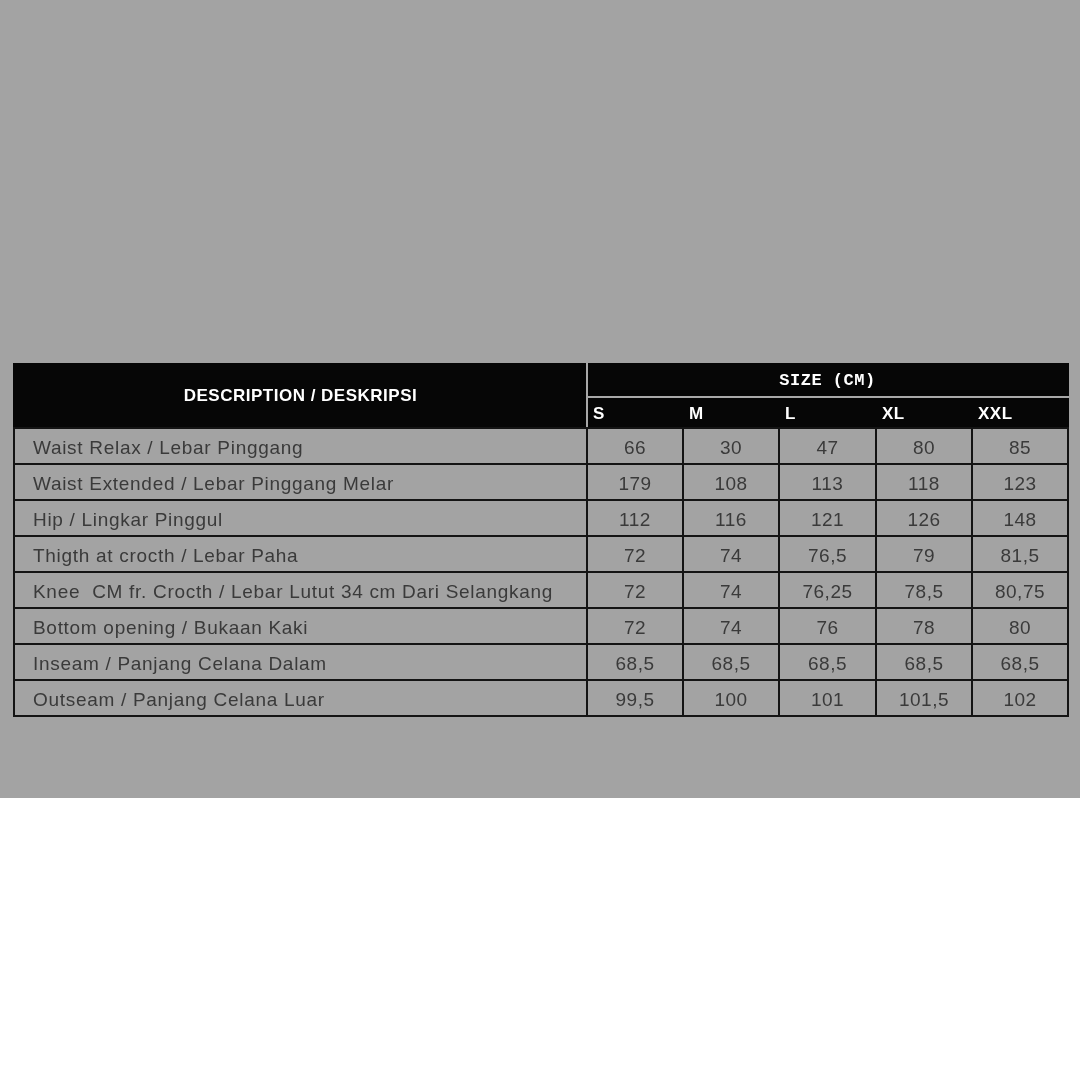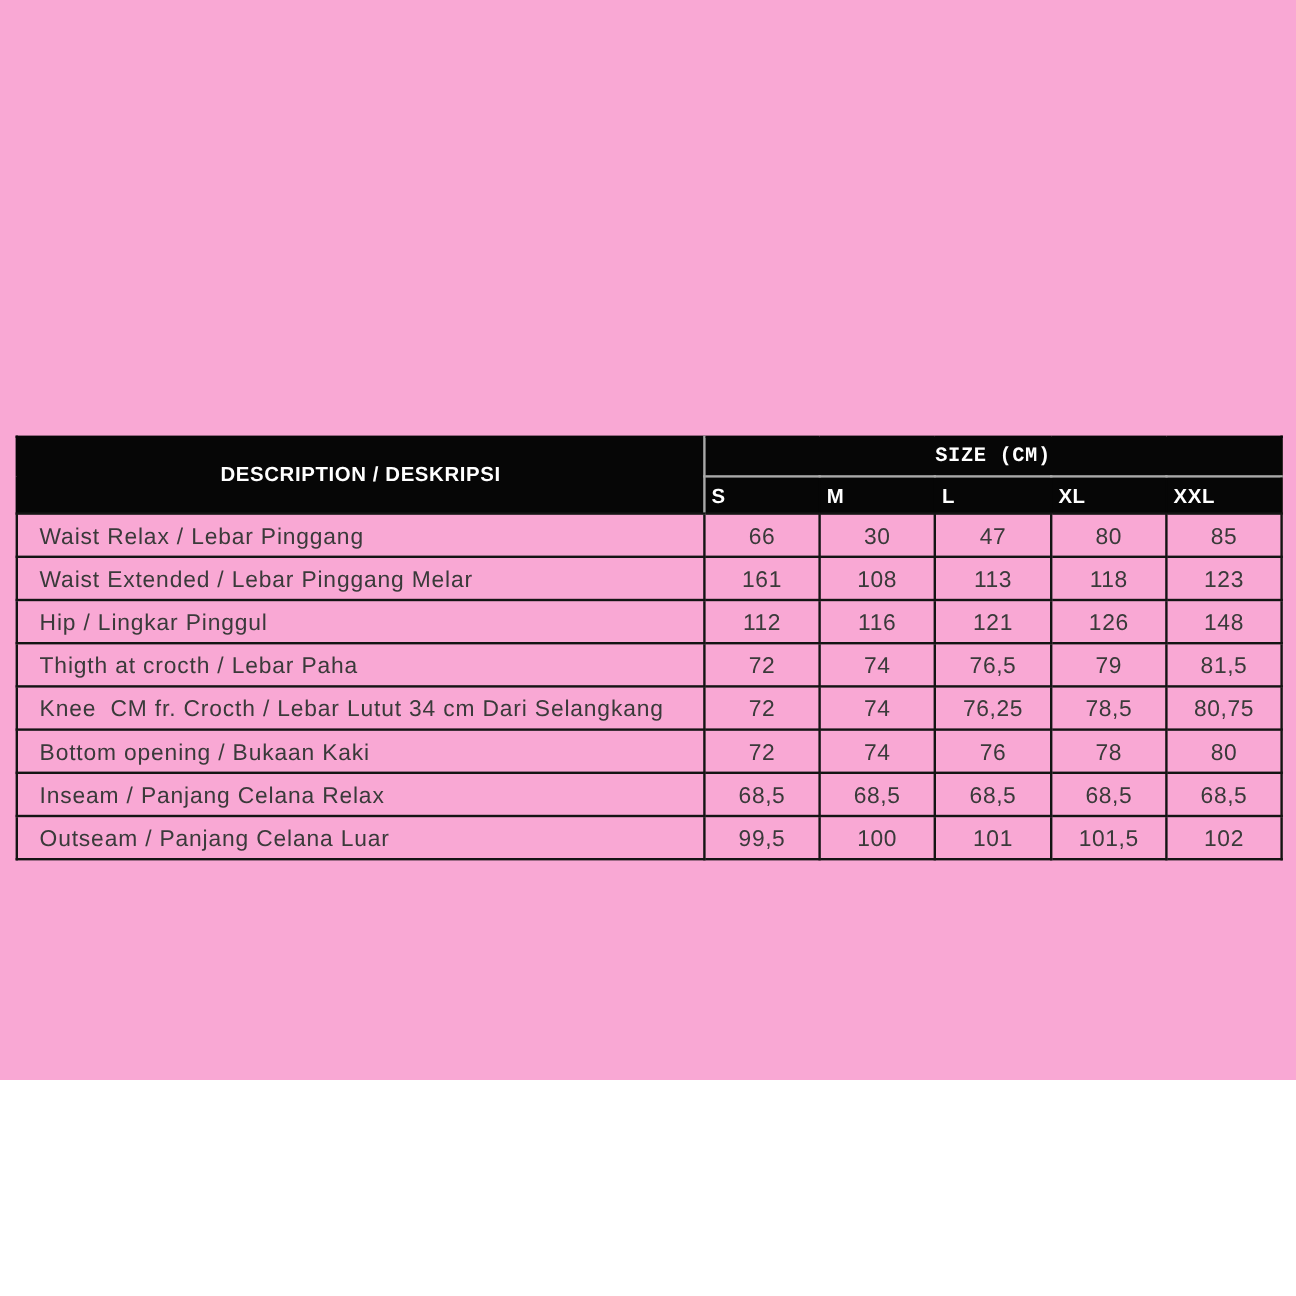--- a/index.html
+++ b/index.html
@@ -7,22 +7,22 @@
     padding: 0;
     width: 1080px;
     height: 1080px;
     background: #ffffff;
     font-family: "Liberation Sans", sans-serif;
     overflow: hidden;
   }
   .page {
     position: relative;
     width: 1080px;
-    height: 900px;
-    background: #f9a8d4;
+    height: 798px;
+    background: #a3a3a3;
   }
   table.size-chart {
     position: absolute;
     left: 13px;
     top: 363px;
     width: 1054px;
     border-collapse: collapse;
     table-layout: fixed;
     border: 2px solid #141414;
   }
@@ -113,21 +113,21 @@
     <tr>
           <th class="row-label">Waist Relax / Lebar Pinggang</th>
           <td class="value-cell">66</td>
           <td class="value-cell">30</td>
           <td class="value-cell">47</td>
           <td class="value-cell">80</td>
           <td class="value-cell">85</td>
         </tr>
         <tr>
           <th class="row-label">Waist Extended / Lebar Pinggang Melar</th>
-          <td class="value-cell">161</td>
+          <td class="value-cell">179</td>
           <td class="value-cell">108</td>
           <td class="value-cell">113</td>
           <td class="value-cell">118</td>
           <td class="value-cell">123</td>
         </tr>
         <tr>
           <th class="row-label">Hip / Lingkar Pinggul</th>
           <td class="value-cell">112</td>
           <td class="value-cell">116</td>
           <td class="value-cell">121</td>
@@ -152,21 +152,21 @@
         </tr>
         <tr>
           <th class="row-label">Bottom opening / Bukaan Kaki</th>
           <td class="value-cell">72</td>
           <td class="value-cell">74</td>
           <td class="value-cell">76</td>
           <td class="value-cell">78</td>
           <td class="value-cell">80</td>
         </tr>
         <tr>
-          <th class="row-label">Inseam / Panjang Celana Relax</th>
+          <th class="row-label">Inseam / Panjang Celana Dalam</th>
           <td class="value-cell">68,5</td>
           <td class="value-cell">68,5</td>
           <td class="value-cell">68,5</td>
           <td class="value-cell">68,5</td>
           <td class="value-cell">68,5</td>
         </tr>
         <tr>
           <th class="row-label">Outseam / Panjang Celana Luar</th>
           <td class="value-cell">99,5</td>
           <td class="value-cell">100</td>

